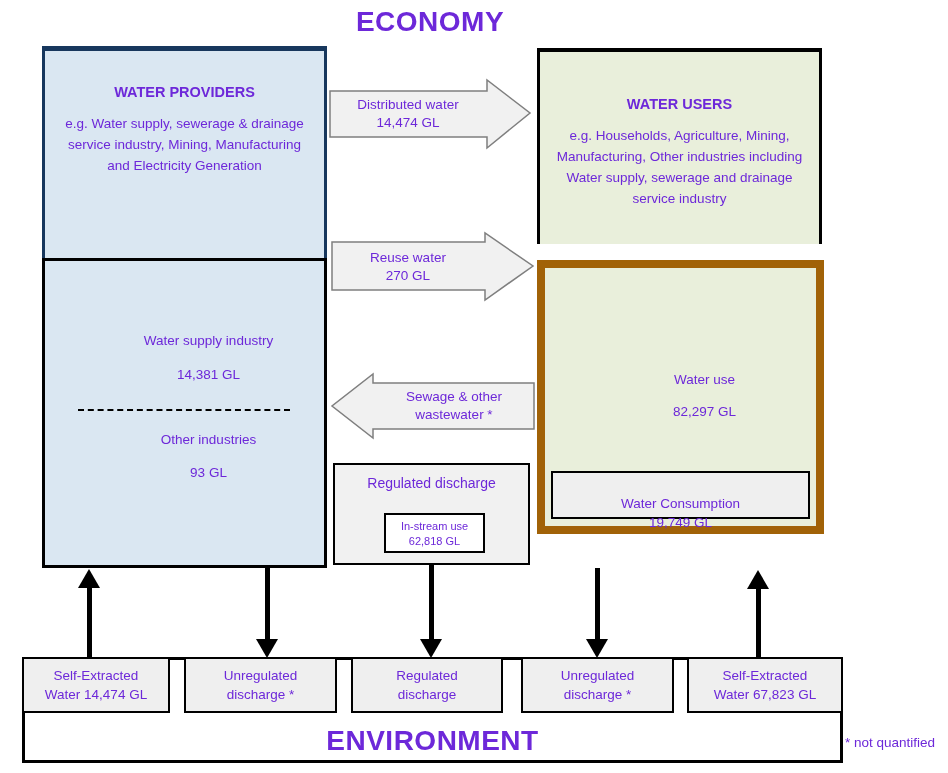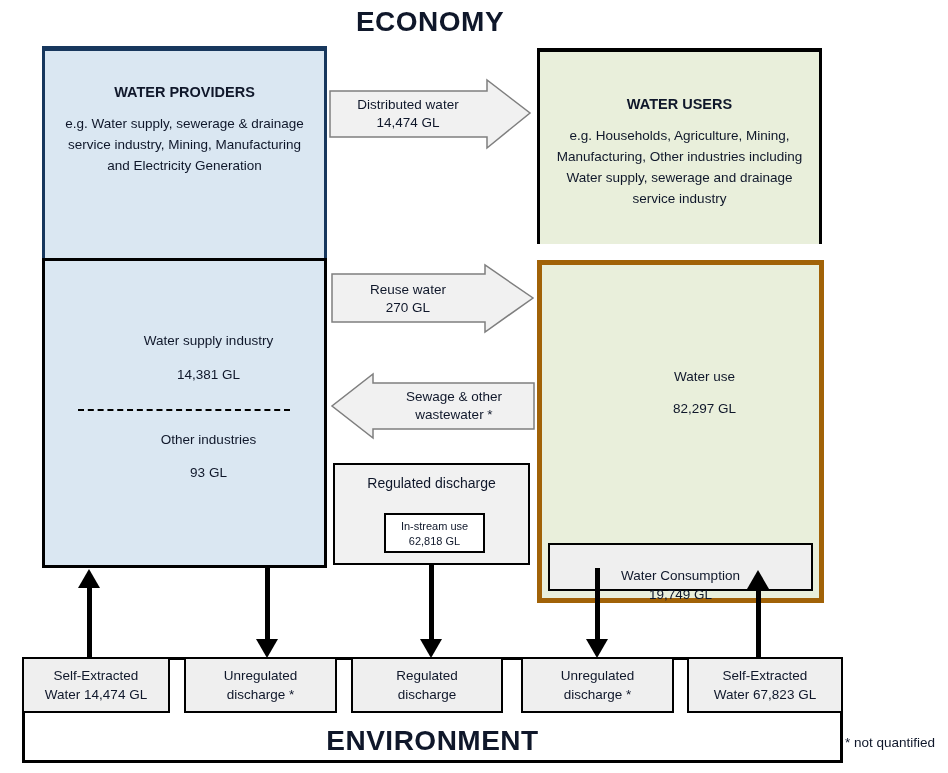--- a/index.html
+++ b/index.html
@@ -1,32 +1,32 @@
 <!DOCTYPE html>
 <html><head>
 <meta charset="utf-8">
 <style>
   html,body{margin:0;padding:0;background:#fff;}
   #page{
     position:relative;width:948px;height:773px;background:#fff;
-    font-family:"Liberation Sans",sans-serif;color:#0f172a;overflow:hidden;
+    font-family:"Liberation Sans",sans-serif;color:#6d28d9;overflow:hidden;
   }
   .abs{position:absolute;box-sizing:border-box;}
   .ctr{text-align:center;}
   .big-title{font-size:28px;font-weight:bold;letter-spacing:0.5px;}
 
   
   .prov-top{left:42px;top:46px;width:285px;height:212px;background:#dae7f2;
             border:3px solid #17375d;border-top-width:5px;border-bottom:none;}
   .prov-bot{left:42px;top:258px;width:285px;height:310px;background:#dae7f2;
             border:3px solid #000;}
   .user-top{left:537px;top:48px;width:285px;height:196px;background:#e9efdb;
             border:3px solid #000;border-top-width:4px;border-bottom:none;}
-  .user-bot{left:537px;top:260px;width:287px;height:343px;background:#e9efdb;
-            border:5px solid #a16207;}
+  .user-bot{left:537px;top:260px;width:287px;height:274px;background:#e9efdb;
+            border:8px solid #a16207;}
   .box-head{font-size:14.5px;font-weight:bold;}
   .box-desc{font-size:13.5px;line-height:21px;}
   .val-line{position:absolute;left:0;right:0;text-align:center;font-size:13.5px;margin-left:48px;}
   .dashes{position:absolute;left:33px;width:212px;border-top:2px dashed #000;}
 
   
   .gray-box{background:#f1f1f1;border:2px solid #000;}
   .reg-box{left:333px;top:463px;width:197px;height:102px;font-size:14px;line-height:19px;}
   .instream-box{position:absolute;left:49px;top:48px;width:101px;height:40px;background:#fff;
                 border:2px solid #000;font-size:11px;line-height:15px;padding-top:4px;box-sizing:border-box;}
@@ -92,21 +92,21 @@
   <div class="harrow" style="left:329px;top:78px;width:203px;height:72px;">
     <svg width="203" height="72">
       <polygon points="1,13 158,13 158,2 201,35 158,70 158,59 1,59" fill="#f1f1f1" stroke="#7f7f7f" stroke-width="1.5"></polygon>
     </svg>
     <div class="harrow-label" style="left:0;width:158px;">
       <div>Distributed water</div>
       <div>14,474 GL</div>
     </div>
   </div>
 
-  <div class="harrow" style="left:331px;top:263px;width:204px;height:71px;">
+  <div class="harrow" style="left:331px;top:231px;width:204px;height:71px;">
     <svg width="204" height="71">
       <polygon points="1,11 154,11 154,2 202,35 154,69 154,59 1,59" fill="#f1f1f1" stroke="#7f7f7f" stroke-width="1.5"></polygon>
     </svg>
     <div class="harrow-label" style="left:0;width:154px;">
       <div>Reuse water</div>
       <div>270 GL</div>
     </div>
   </div>
 
   <div class="harrow" style="left:330px;top:372px;width:205px;height:68px;">

